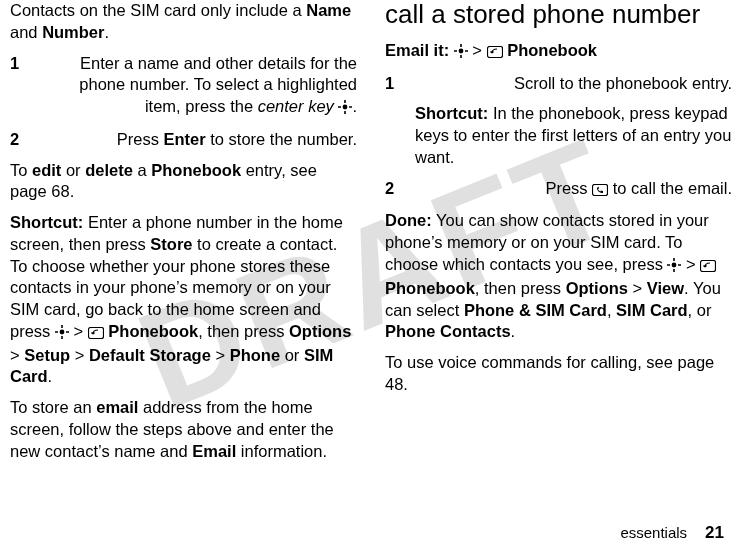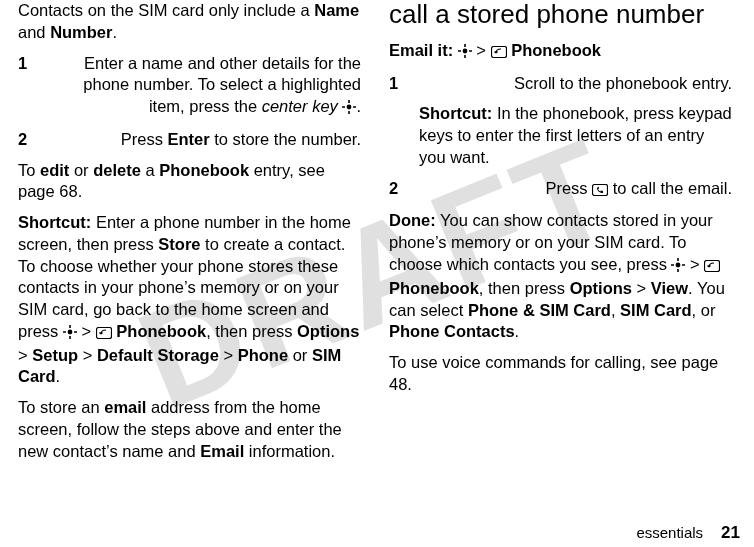--- a/index.html
+++ b/index.html
@@ -21,21 +21,21 @@
     color: rgba(0,0,0,0.12);
     letter-spacing: 4px;
     pointer-events: none;
     white-space: nowrap;
   }
   .page {
     position: relative;
     display: flex;
     width: 100%;
     height: 505px;
-    padding: 0 22px 0 18px;
+    padding: 0 22px 0 10px;
     gap: 28px;
   }
   .col {
     flex: 1;
     font-size: 16.5px;
     line-height: 1.32;
     font-weight: 300;
   }
   .col p { margin-bottom: 9px; }
   .heavy { font-weight: 700; }
@@ -51,21 +51,21 @@
   .step .num { font-weight: 700; width: 30px; flex-shrink: 0; }
   .step .body { flex: 1; text-align: right; }
   .sub { margin-left: 30px; margin-bottom: 9px; }
   .glyph {
     display: inline-block;
     vertical-align: -2px;
   }
   .footer {
     position: absolute;
     bottom: 4px;
-    right: 14px;
+    right: 30px;
     font-size: 15px;
   }
   .footer .lbl { font-weight: 400; margin-right: 18px; }
   .footer .pg { font-weight: 700; font-size: 17px; }
 </style>
 </head>
 <body>
 
 <div class="watermark">DRAFT</div>
 

